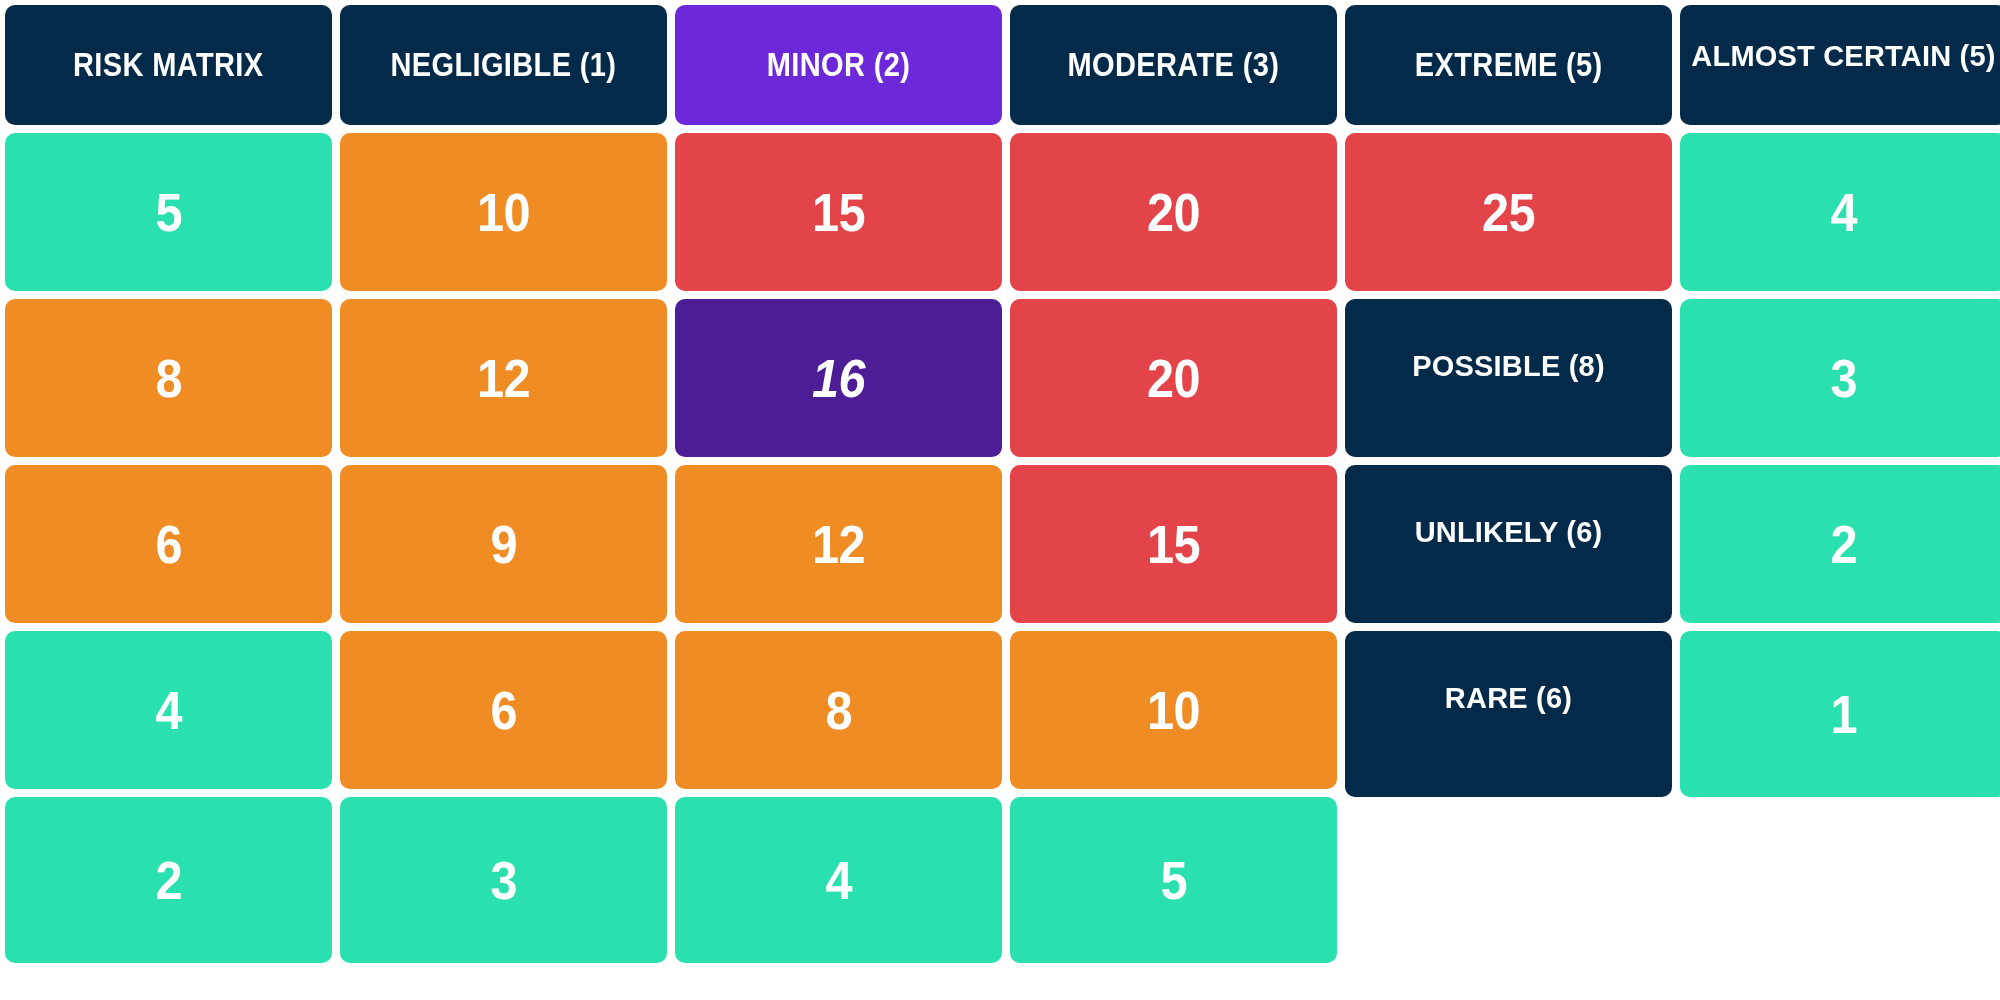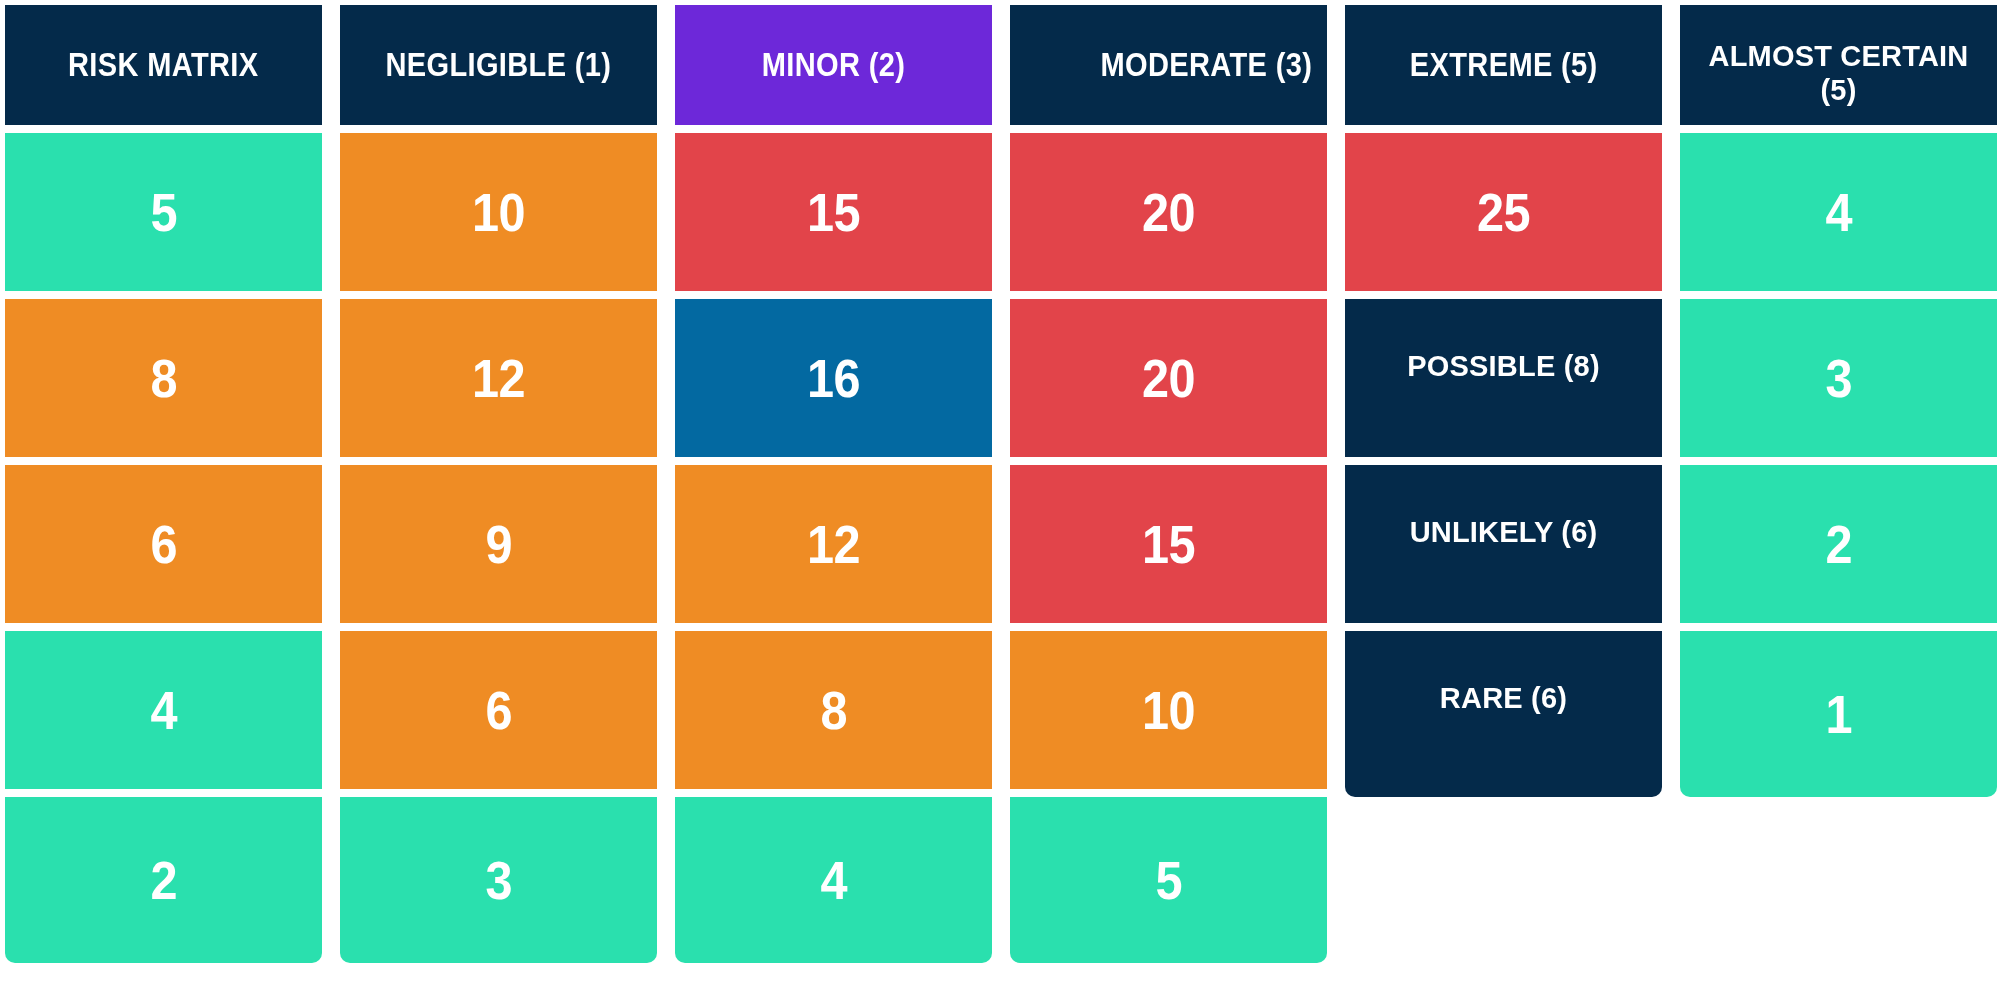--- a/index.html
+++ b/index.html
@@ -20,22 +20,22 @@
     display: grid;
     grid-template-columns: 335px 335px 335px 335px 335px 335px;
     grid-template-rows: 128px 166px 166px 166px 166px 166px;
     column-gap: 0px;
     row-gap: 0px;
     box-sizing: border-box;
     padding: 5px 0 0 5px;
   }
 
   .cell {
-    margin: 0 18px 8px 0;
-    border-radius: 0;
+    margin: 0 8px 8px 0;
+    border-radius: 10px;
     display: flex;
     align-items: center;
     justify-content: center;
     box-sizing: border-box;
     overflow: hidden;
     position: relative;
   }
 
   
   .hdr {
@@ -101,21 +101,21 @@
 
   <div class="cell hdr" style="background: rgb(4, 42, 74);">
     <span class="txt">RISK MATRIX</span>
   </div>
   <div class="cell hdr" style="background: rgb(4, 42, 74);">
     <span class="txt">NEGLIGIBLE (1)</span>
   </div>
   <div class="cell hdr" style="background: #6d28d9;">
     <span class="txt">MINOR (2)</span>
   </div>
-  <div class="cell hdr" style="background: rgb(4, 42, 74); justify-content: flex-end;">
+  <div class="cell hdr" style="background: rgb(4, 42, 74);">
     <span class="txt">MODERATE (3)</span>
   </div>
   <div class="cell hdr" style="background: rgb(4, 42, 74);">
     <span class="txt">EXTREME (5)</span>
   </div>
 
   <div class="cell rowlbl r1" style="background: rgb(4, 42, 74);">
     <span class="txt">ALMOST CERTAIN (5)</span>
   </div>
   <div class="cell val low" style="background: rgb(42, 224, 174);">
@@ -136,21 +136,21 @@
 
   <div class="cell val low" style="background: rgb(42, 224, 174);">
     <span class="txt">4</span>
   </div>
   <div class="cell val medium" style="background: rgb(239, 140, 36);">
     <span class="txt">8</span>
   </div>
   <div class="cell val medium" style="background: rgb(239, 140, 36);">
     <span class="txt">12</span>
   </div>
-  <div class="cell val high" style="background: #0369a1;">
+  <div class="cell val high" style="background: #4c1d95; font-style: italic;">
     <span class="txt">16</span>
   </div>
   <div class="cell val high" style="background: rgb(226, 68, 74);">
     <span class="txt">20</span>
   </div>
 
   <div class="cell rowlbl r3" style="background: rgb(4, 42, 74);">
     <span class="txt">POSSIBLE (8)</span>
   </div>
   <div class="cell val low" style="background: rgb(42, 224, 174);">

